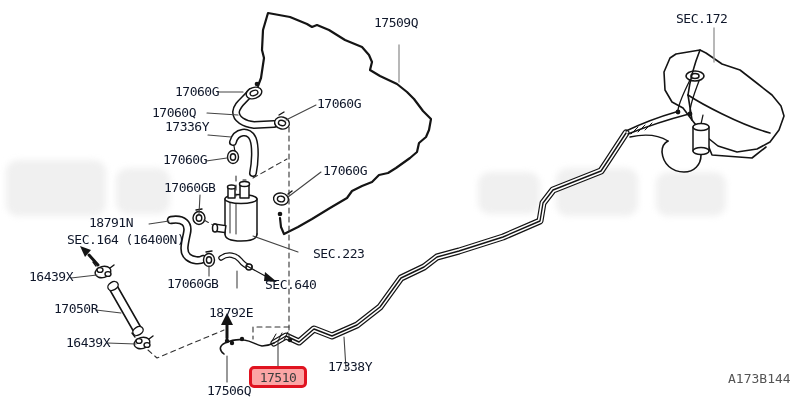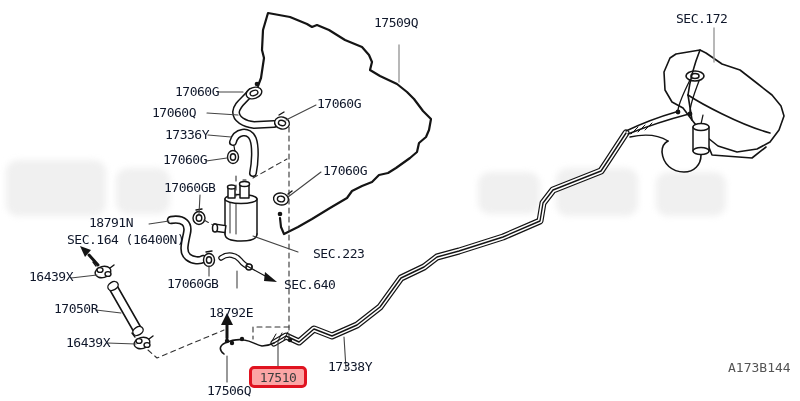--- a/index.html
+++ b/index.html
@@ -9,21 +9,21 @@
   }
   
   .wm{position:absolute;background:#f0f0f0;border-radius:12px;filter:blur(3px);}
   svg.art{position:absolute;left:0;top:0;}
   .plabel{
     position:absolute;font-size:13px;letter-spacing:-0.5px;color:#0f172a;
     white-space:nowrap;line-height:14px;cursor:pointer;text-align:right;
   }
   .plabel.small{font-size:11px;letter-spacing:-0.6px;}
   .diagram-code{
-    position:absolute;left:728px;top:360px;font-size:13px;color:#555;
+    position:absolute;left:728px;top:371px;font-size:13px;color:#555;
     letter-spacing:0px;white-space:nowrap;
   }
   .selected-box{
     position:absolute;left:249px;top:366px;width:58px;height:22px;
     border:3px solid #e01320;border-radius:5px;background:#fca5a5;
     display:flex;align-items:center;justify-content:center;cursor:pointer;
     box-sizing:border-box;
   }
   .selected-box span{font-size:13px;letter-spacing:-0.5px;color:#3c3c3c;}
 </style>
@@ -234,32 +234,32 @@
         </g>
       </g>
     </g>
   </svg>
 
   <div class="plabel" style="left:374px;top:16px">17509Q</div>
   <div class="plabel" style="left:676px;top:12px">SEC.172</div>
   <div class="plabel" style="left:175px;top:85px">17060G</div>
   <div class="plabel" style="left:152px;top:106px">17060Q</div>
   <div class="plabel" style="left:317px;top:97px">17060G</div>
-  <div class="plabel" style="left:165px;top:128px">17336Y</div>
+  <div class="plabel" style="left:165px;top:120px">17336Y</div>
   <div class="plabel" style="left:163px;top:153px">17060G</div>
   <div class="plabel" style="left:164px;top:181px">17060GB</div>
   <div class="plabel" style="left:323px;top:164px">17060G</div>
   <div class="plabel" style="left:89px;top:216px">18791N</div>
   <div class="plabel" style="left:67px;top:233px">SEC.164 (16400N)</div>
   <div class="plabel" style="left:29px;top:270px">16439X</div>
   <div class="plabel" style="left:54px;top:302px">17050R</div>
   <div class="plabel" style="left:66px;top:336px">16439X</div>
   <div class="plabel" style="left:167px;top:277px">17060GB</div>
   <div class="plabel" style="left:209px;top:306px">18792E</div>
-  <div class="plabel" style="left:284px;top:278px">SEC.640</div>
+  <div class="plabel" style="left:265px;top:278px">SEC.640</div>
   <div class="plabel" style="left:313px;top:247px">SEC.223</div>
   <div class="plabel" style="left:207px;top:384px">17506Q</div>
   <div class="plabel" style="left:328px;top:360px">17338Y</div>
 
   <div class="selected-box">
     <span>17510</span>
   </div>
 
   <div class="diagram-code">A173B144</div>
 

